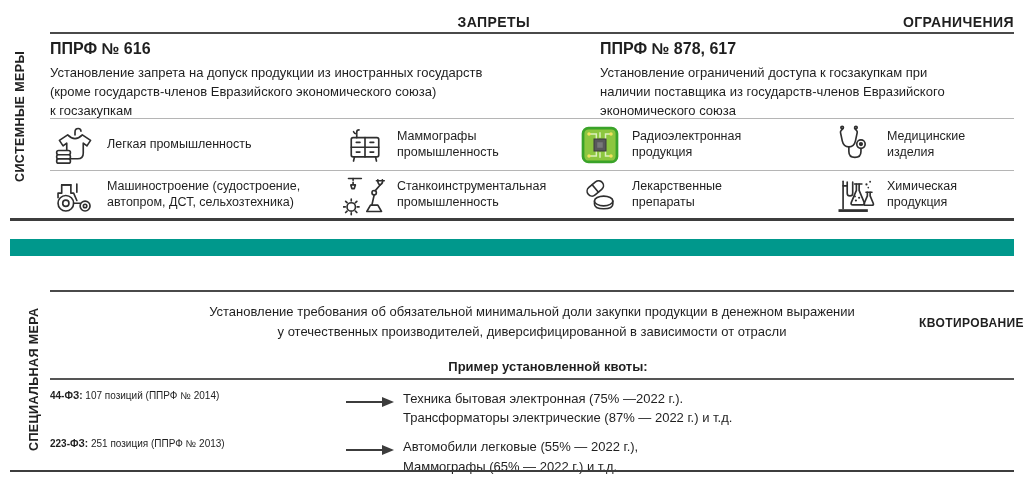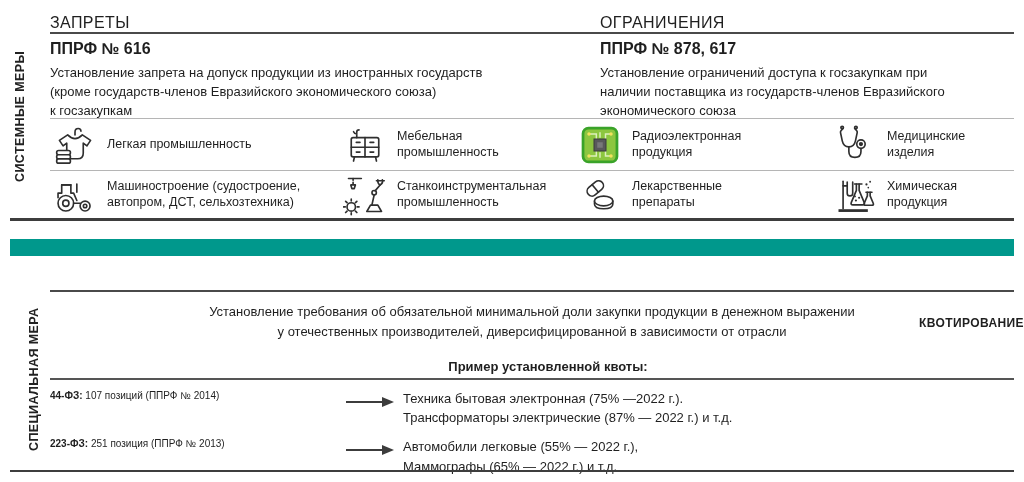--- a/index.html
+++ b/index.html
@@ -5,22 +5,22 @@
   * { margin:0; padding:0; box-sizing:border-box; }
   html,body { width:1024px; height:482px; background:#fff; overflow:hidden;
     font-family:"Liberation Sans", sans-serif; color:#1f1f1f; }
   .stage { position:relative; width:1024px; height:482px; }
 
   .v-label { position:absolute; writing-mode:vertical-rl; transform:rotate(180deg);
     text-align:center; font-weight:700; font-size:12.5px; letter-spacing:.4px; color:#222; }
   .v-label-systemic { left:13px; top:16px; height:200px; }
   .v-label-special  { left:27px; top:288px; height:182px; }
 
-  .col-header { position:absolute; top:14px; text-align:left; font-weight:400;
-    font-size:16px; letter-spacing:.4px; }
+  .col-header { position:absolute; top:14px; text-align:right; font-weight:700;
+    font-size:14px; letter-spacing:.4px; }
   .hdr-bans { left:50px; width:480px; }
   .hdr-restr { left:600px; width:414px; }
   .rule { position:absolute; background:#4a4a4a; }
   .rule-headers { left:50px; top:32px; width:964px; height:2px; }
 
   .info-block { position:absolute; top:40px; }
   .bans-block { left:50px; width:515px; }
   .restr-block { left:600px; width:410px; }
   .block-title { font-weight:700; font-size:16px; margin-bottom:5px; }
   .block-desc { font-size:13px; line-height:1.48; }
@@ -114,21 +114,21 @@
           <line x1="24" y1="16" x2="24" y2="37"></line>
           <line x1="9" y1="26.5" x2="39" y2="26.5"></line>
           <line x1="14.5" y1="21.2" x2="18.5" y2="21.2"></line>
             <line x1="29.5" y1="21.2" x2="33.5" y2="21.2"></line>
           <line x1="14.5" y1="31.7" x2="18.5" y2="31.7"></line>
             <line x1="29.5" y1="31.7" x2="33.5" y2="31.7"></line>
           <line x1="12.5" y1="37" x2="11.5" y2="41.5"></line>
             <line x1="35.5" y1="37" x2="36.5" y2="41.5"></line>
         </svg>
       </span>
-      <span class="cell-label">Мебельная промышленность</span>
+      <span class="cell-label">Маммографы промышленность</span>
     </div>
 
     <div class="cell row1">
       <span class="cell-icon">
         <svg class="ic" width="44" height="44" viewBox="0 0 48 48">
           <rect x="5.5" y="5.5" width="37" height="37" rx="6" fill="#8CC63F" stroke="#3AA329" stroke-width="3"></rect>
           <g stroke="#dcefbc" stroke-width="1.6" fill="none">
             <path d="M12 12 h8 v6"></path>
               <path d="M36 12 h-6 v6"></path>
             <path d="M12 36 h8 v-6"></path>

